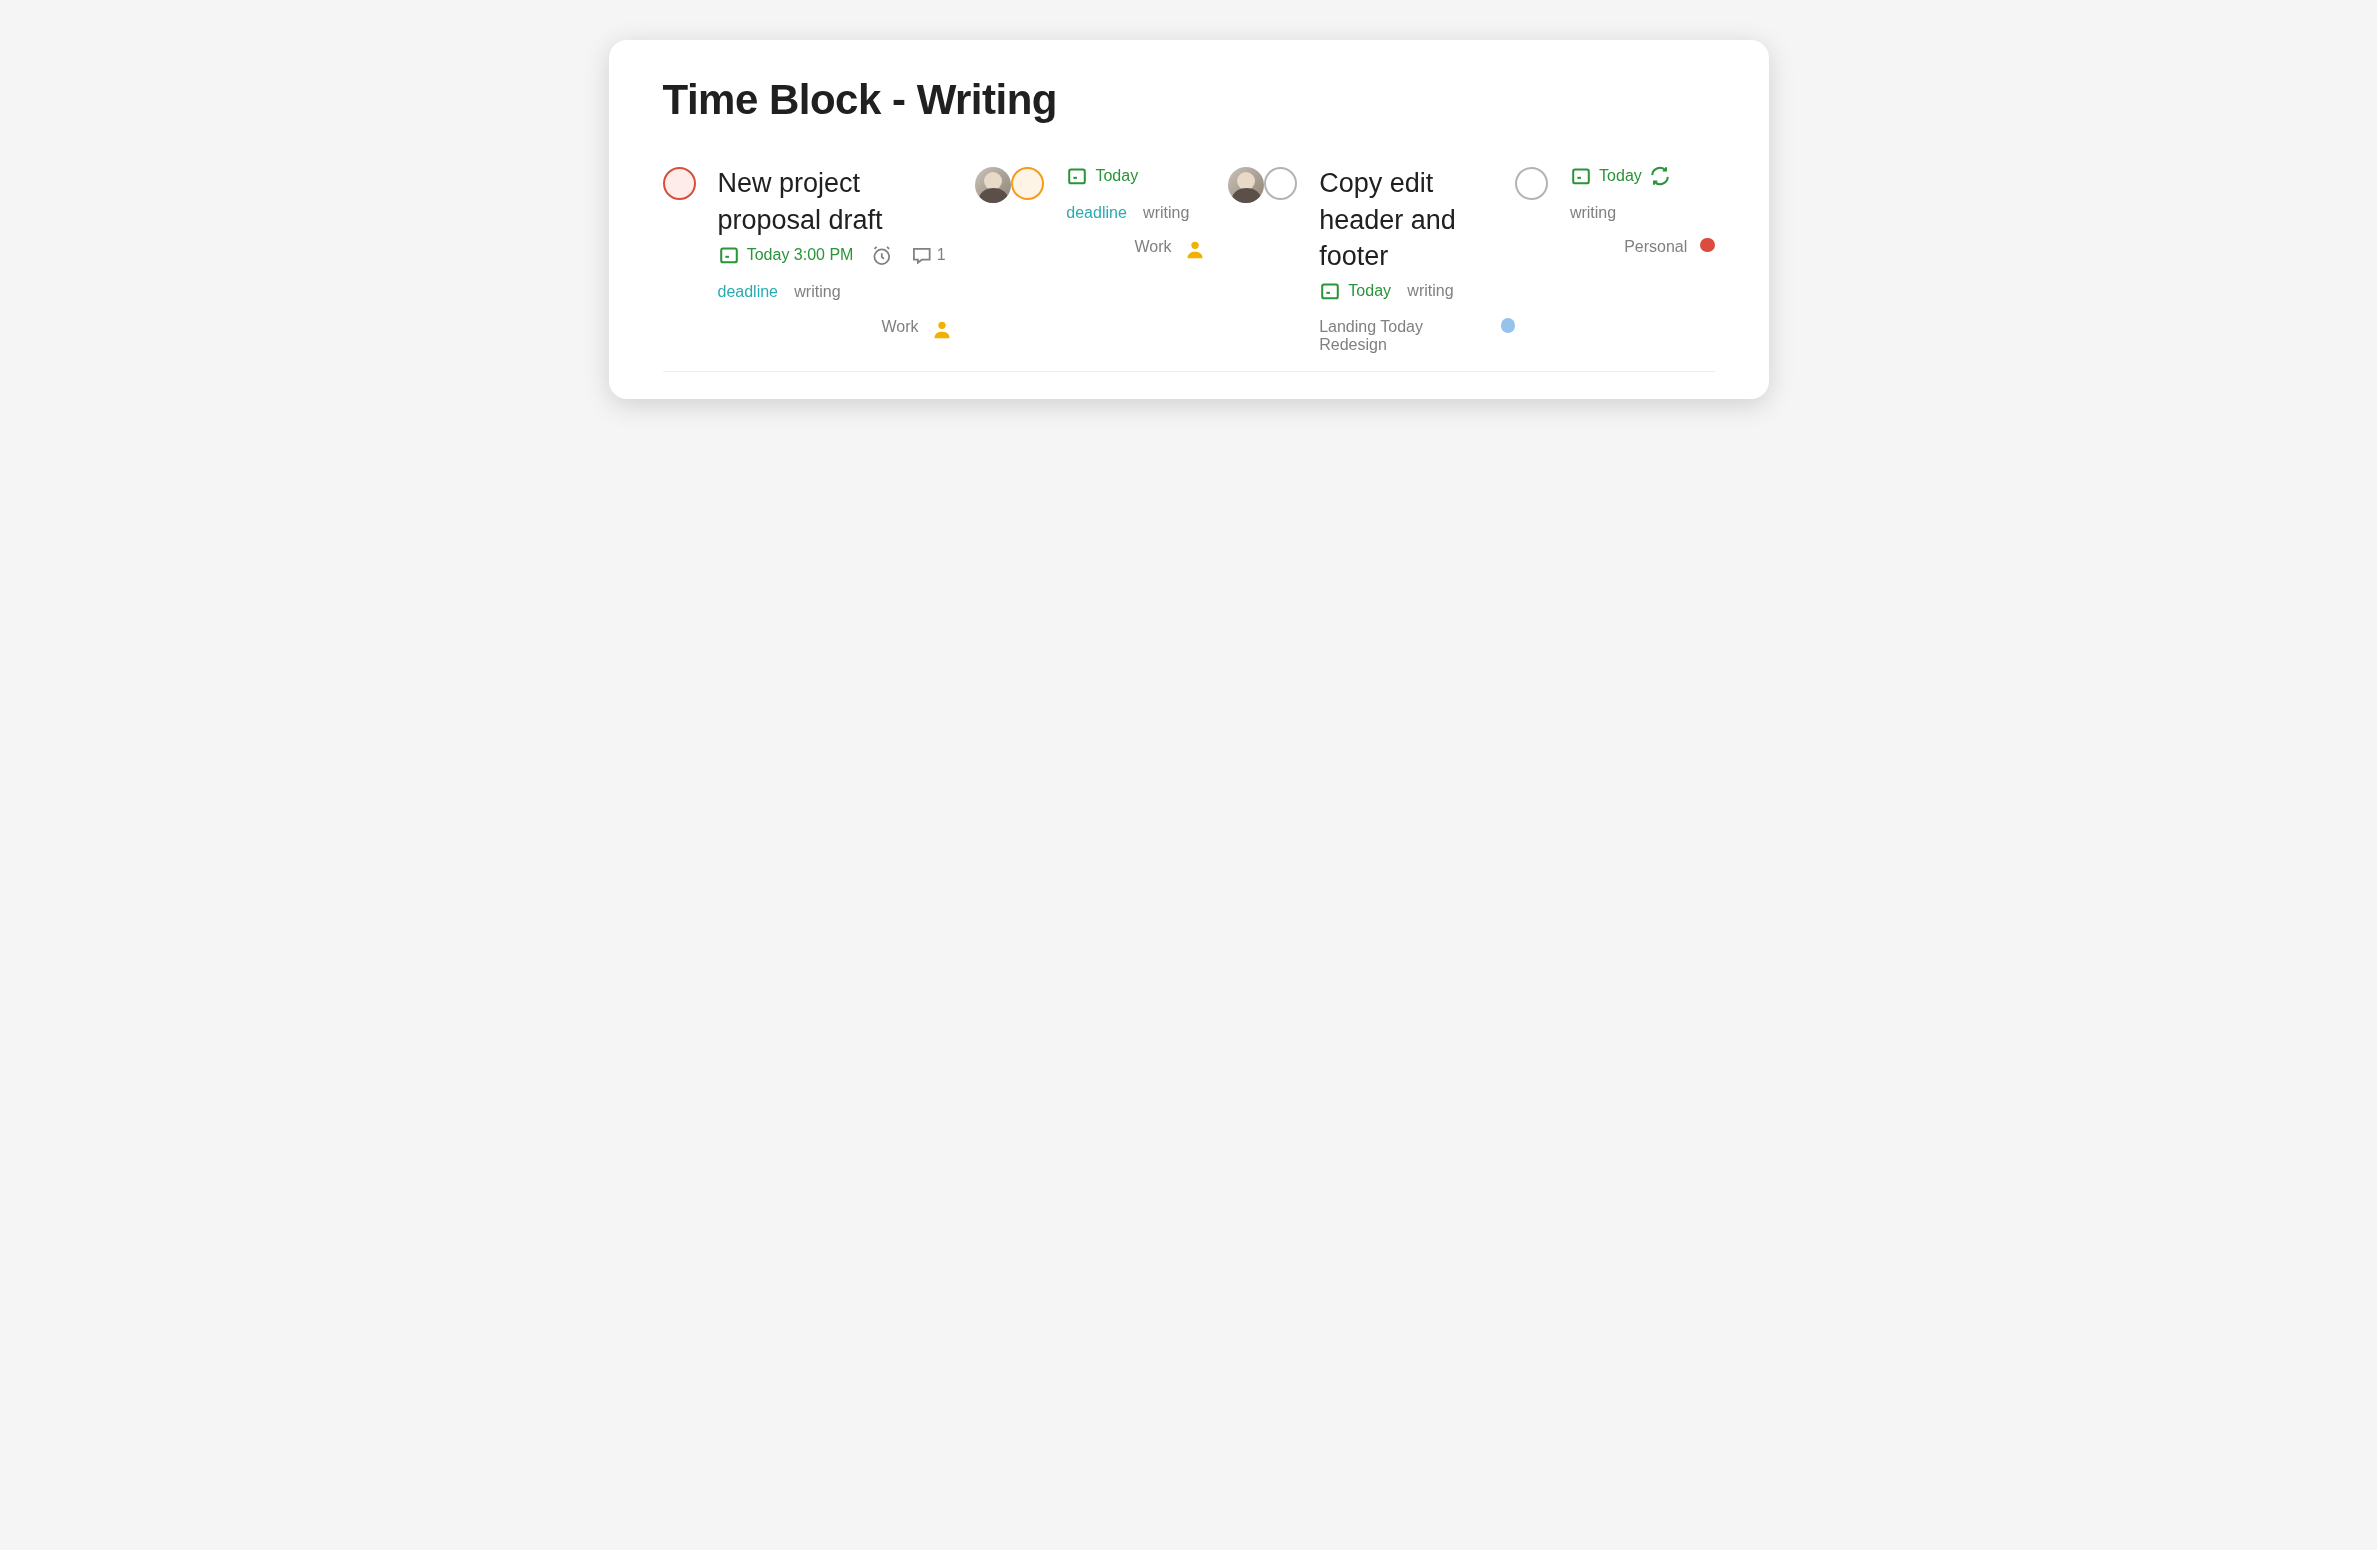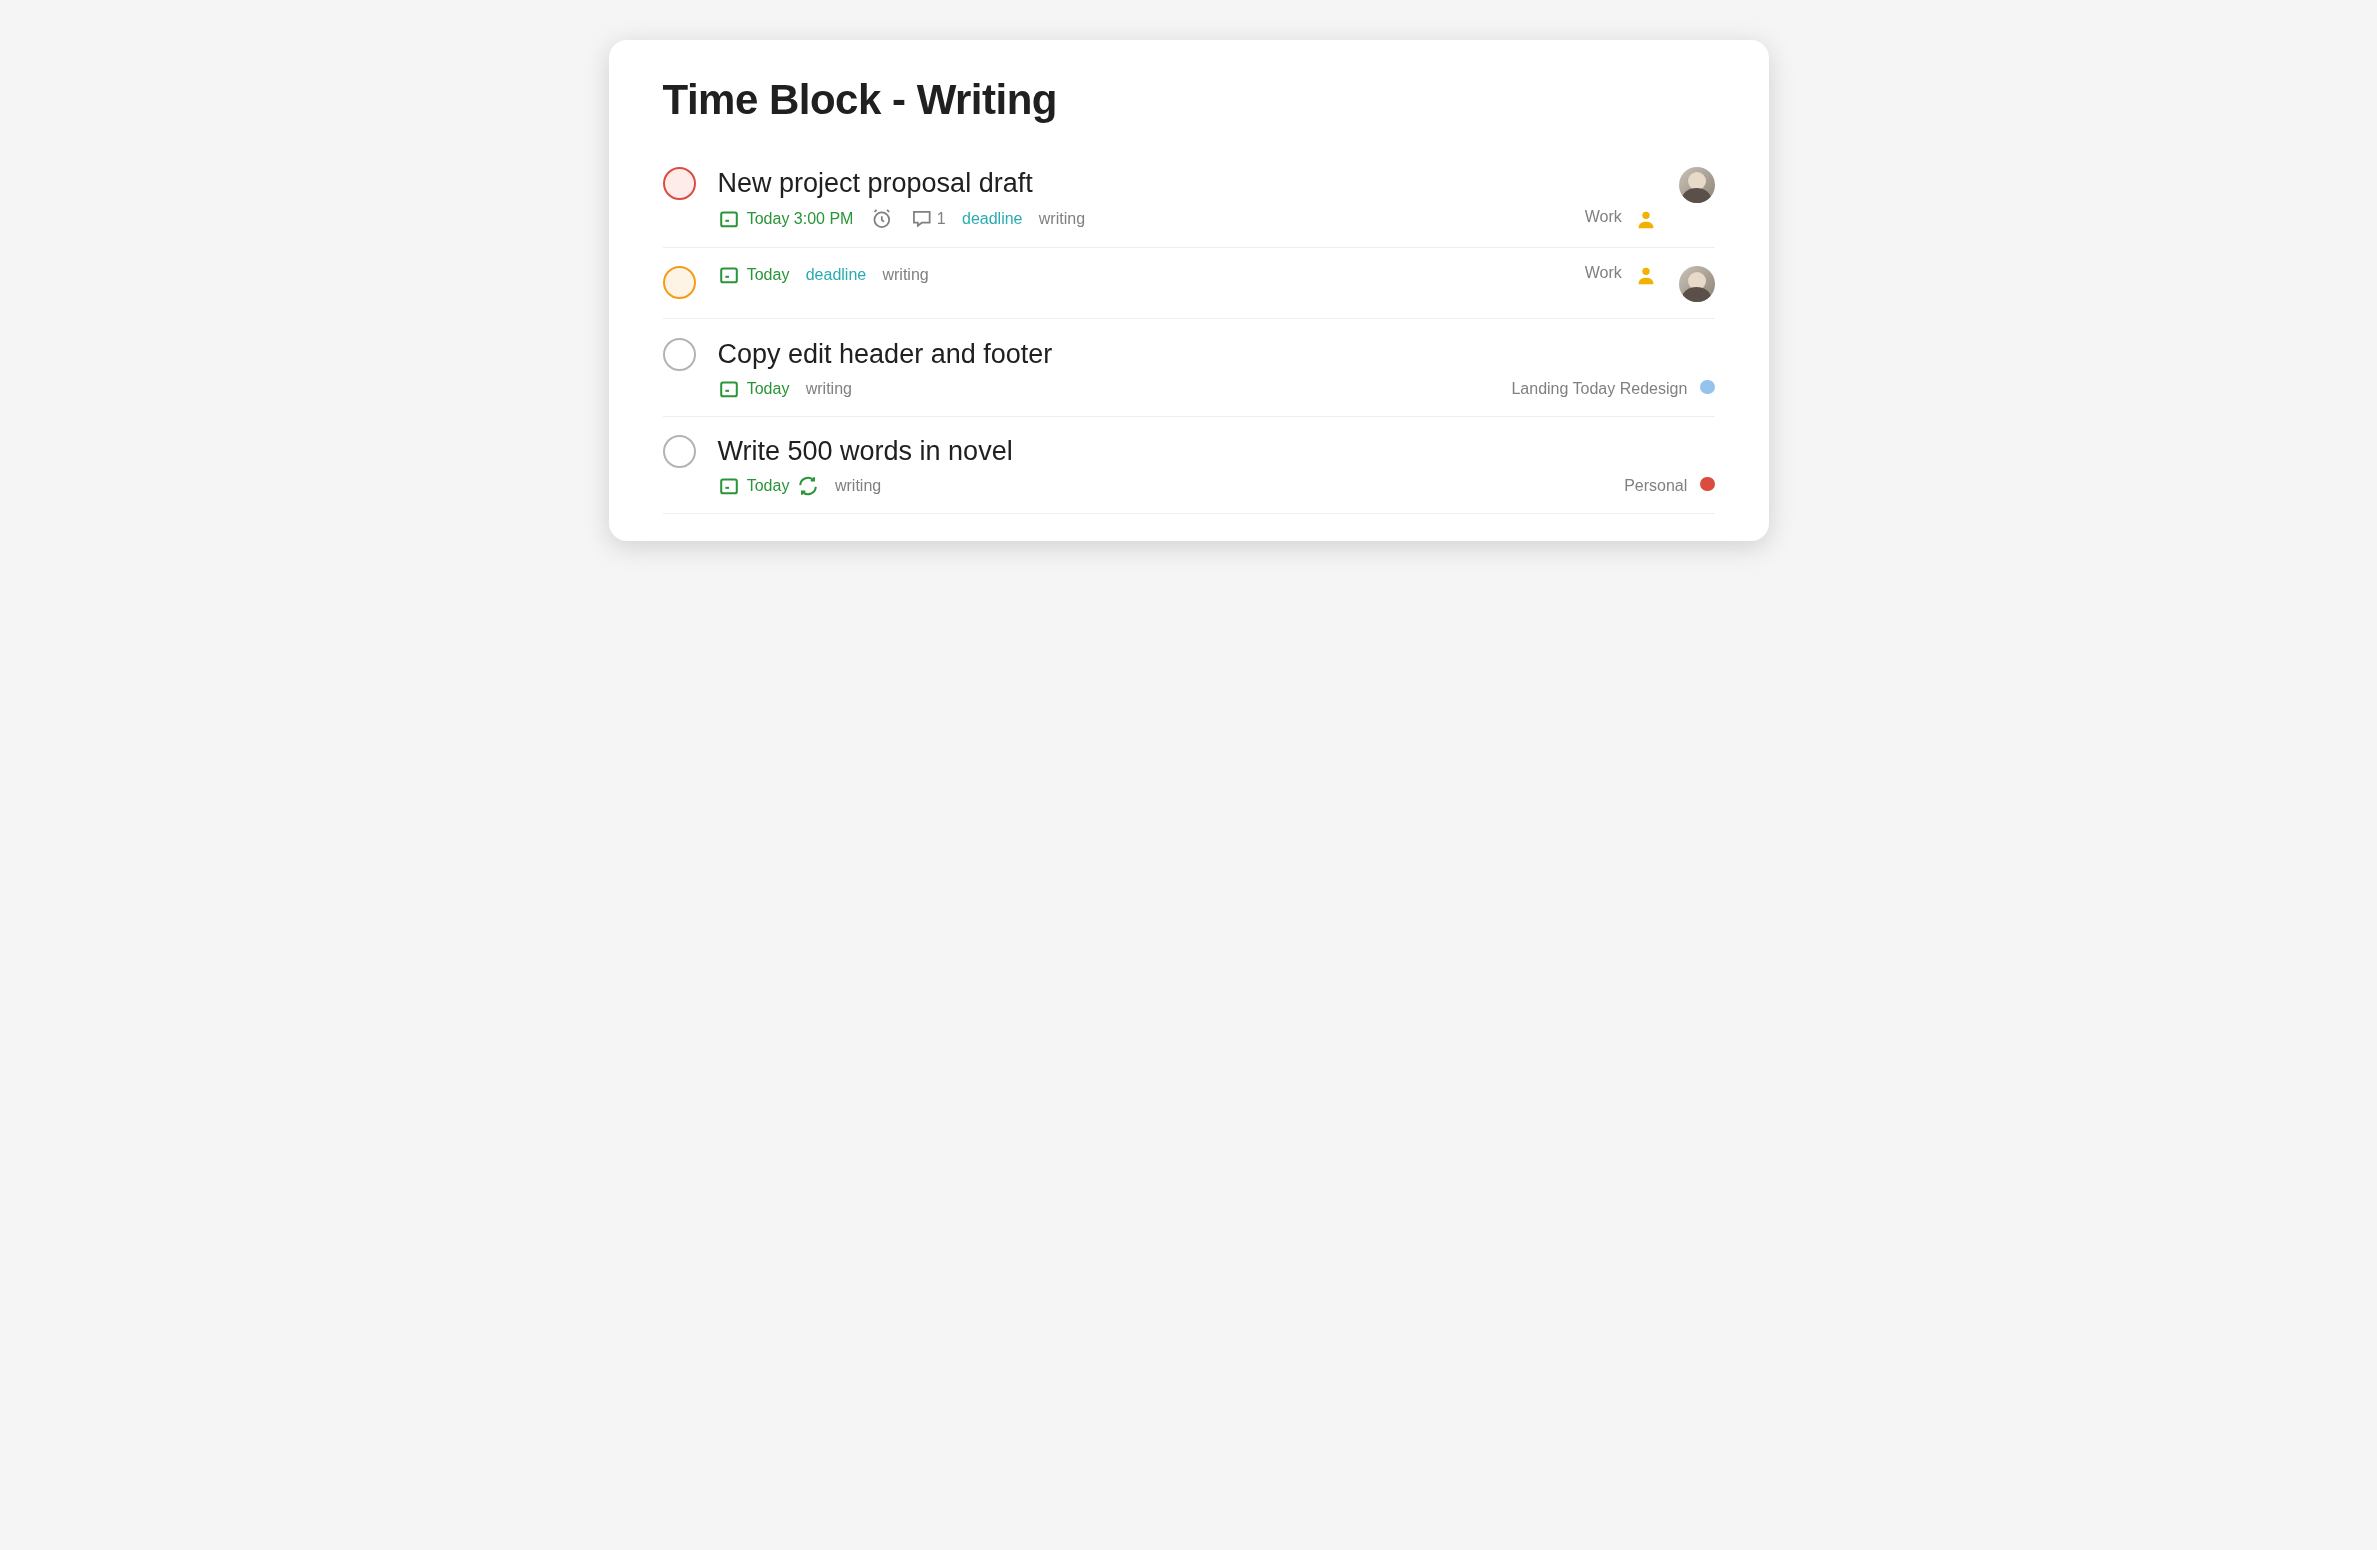--- a/index.html
+++ b/index.html
@@ -18,21 +18,21 @@
   }
   .title {
     font-size: 42px;
     font-weight: 700;
     color: #202020;
     margin-bottom: 25px;
     letter-spacing: -0.5px;
   }
   .task-list {
     display: flex;
-    flex-direction: column;
+    flex-direction: row;
   }
   .task {
     display: flex;
     align-items: flex-start;
     gap: 22px;
     padding: 16.3px 0 16.3px 0;
     border-bottom: 0.9px solid #eee;
   }
   .checkbox {
     flex: 0 0 auto;
@@ -230,21 +230,20 @@
             <div class="meta-right">
               <span class="project-name">Landing Today Redesign</span>
               <span class="project-dot dot-blue"></span>
             </div>
           </div>
         </div>
       </div>
       <div class="task">
         <div class="checkbox p4"></div>
         <div class="task-body">
-          <div class="task-title">Write 500 words in novel</div>
           <div class="task-meta">
             <div class="meta-left">
               <span class="due">
                 <span>
                   <svg width="22" height="22" viewBox="0 0 24 24" fill="none" stroke="currentColor" stroke-width="2.2">
     <rect x="3.5" y="5" width="17" height="15" rx="2"></rect>
     <line x1="8" y1="14" x2="12" y2="14"></line>
   </svg>
                 </span>
                 <span>Today</span>

